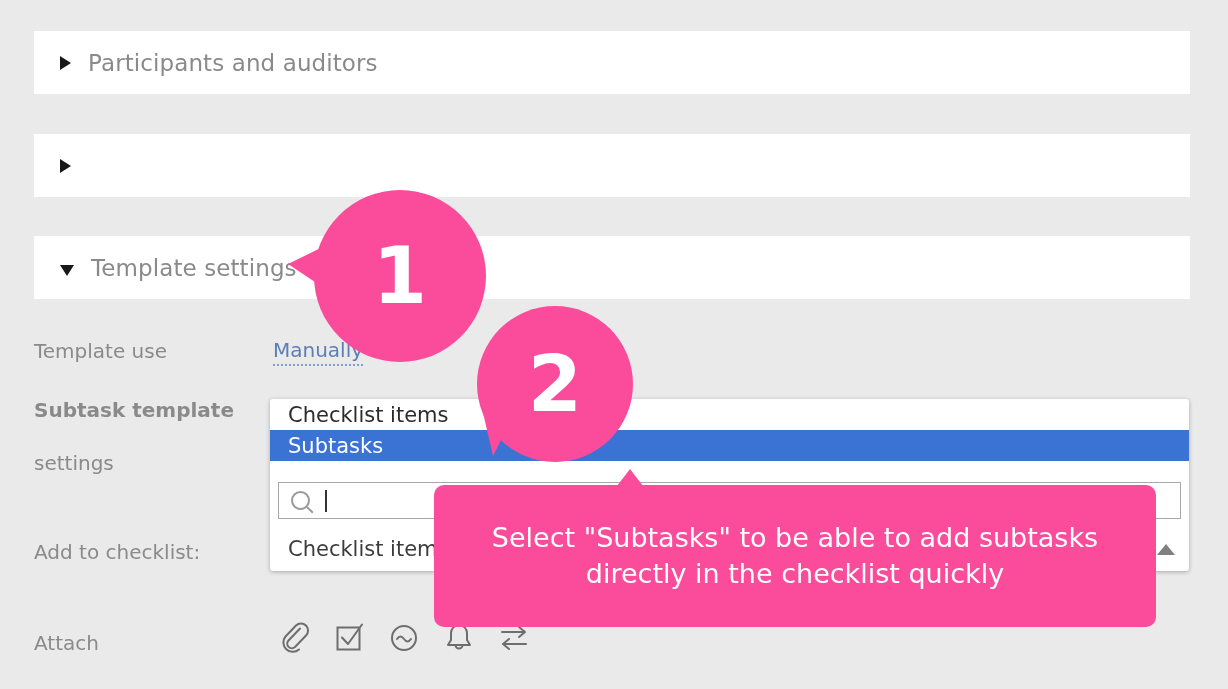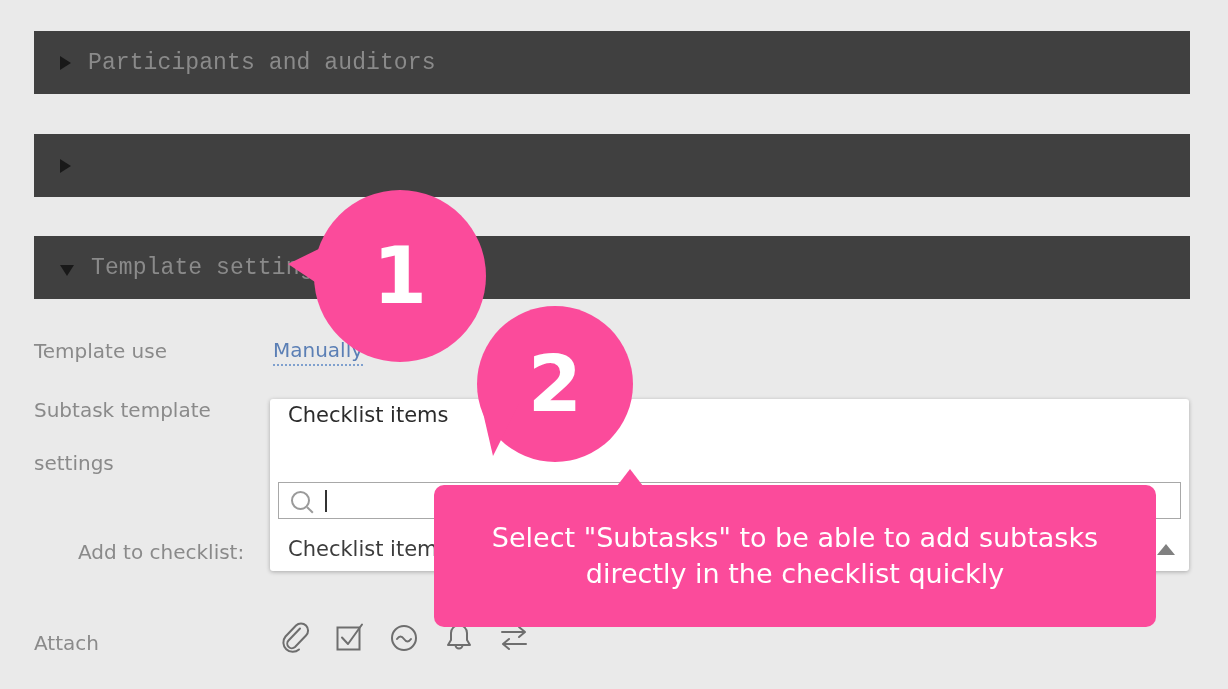--- a/index.html
+++ b/index.html
@@ -15,26 +15,25 @@
     overflow: hidden;
     position: relative;
   }
 
   
   .section-bar {
     position: absolute;
     left: 34px;
     width: 1156px;
     height: 63px;
-    background: #404040;
+    background: #ffffff;
     display: flex;
     align-items: center;
     box-sizing: border-box;
     padding-left: 26px;
-    font-family: Liberation Mono, monospace;
   }
   .section-bar .tri {
     width: 0;
     height: 0;
     flex: none;
     margin-right: 17px;
   }
   .tri-right {
     border-left: 11px solid #191919;
     border-top: 7px solid transparent;
@@ -61,23 +60,23 @@
   
   .form-label {
     position: absolute;
     left: 34px;
     font-size: 20px;
     color: #8a8a8a;
     line-height: 26px;
     width: 225px;
   }
   #lbl-template-use   { top: 338px; }
-  #lbl-subtask        { top: 397px; }
+  #lbl-subtask        { top: 397px; font-weight: bold; }
   #lbl-counterparty   { top: 450px; }
-  #lbl-addchecklist   { top: 539px; margin-left: 44px; }
+  #lbl-addchecklist   { top: 539px; }
   #lbl-attach         { top: 630px; }
 
   
   #template-use-value {
     position: absolute;
     left: 273px;
     top: 338px;
     font-size: 20px;
     color: #5b7fb5;
     border-bottom: 2px dotted #7fa0ce;
@@ -308,20 +307,21 @@
 <div class="form-label" id="lbl-counterparty">
   <div>settings</div>
 </div>
 <div class="form-label" id="lbl-addchecklist">Add to checklist:</div>
 <div class="form-label" id="lbl-attach">Attach</div>
 
 <span id="template-use-value">Manually</span>
 
 <div id="dropdown-panel">
   <div class="dd-option">Checklist items</div>
+  <div class="dd-option selected">Subtasks</div>
 
   <div id="dd-search-wrap">
     <span class="mag"></span>
     <span id="dd-caret"></span>
     <input id="dd-search-input" type="text" placeholder="" style="">
   </div>
 
   <div id="dd-current-row">
     <span id="dd-current-label">Checklist items</span>
     <span id="dd-collapse-caret"></span>

